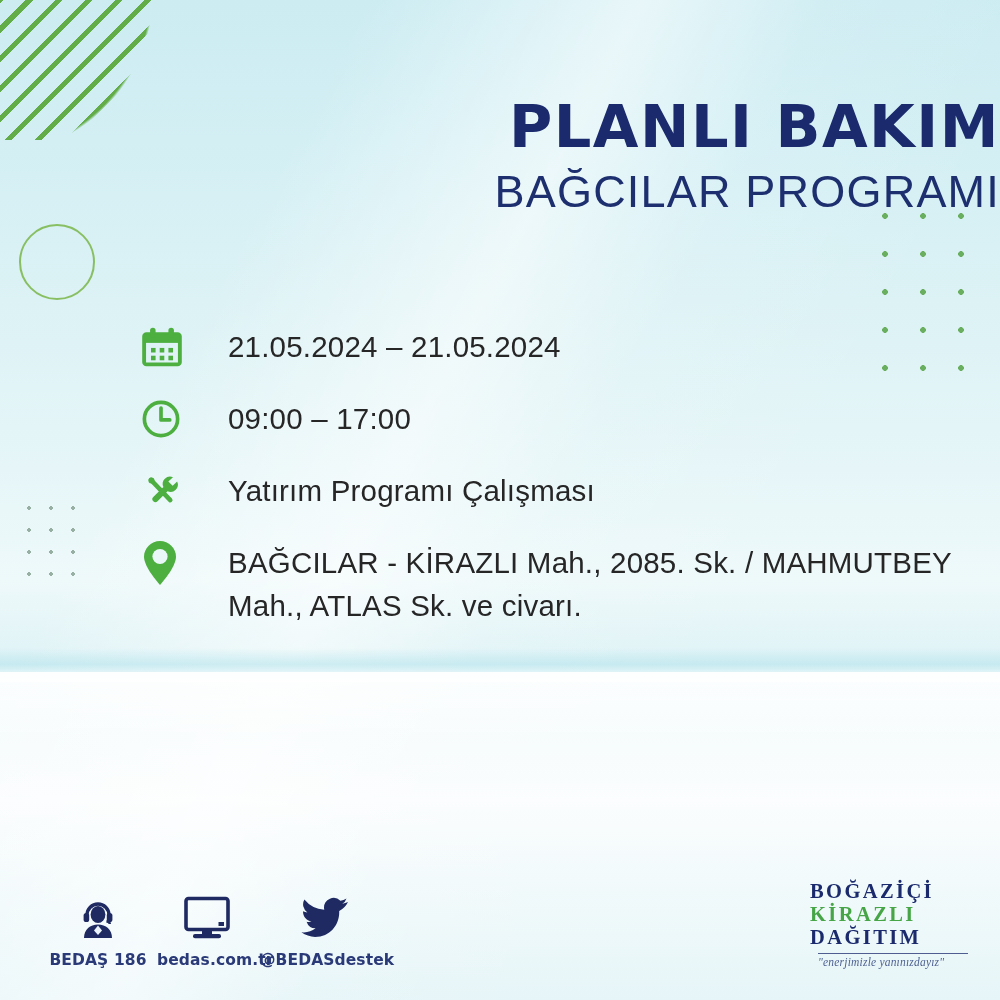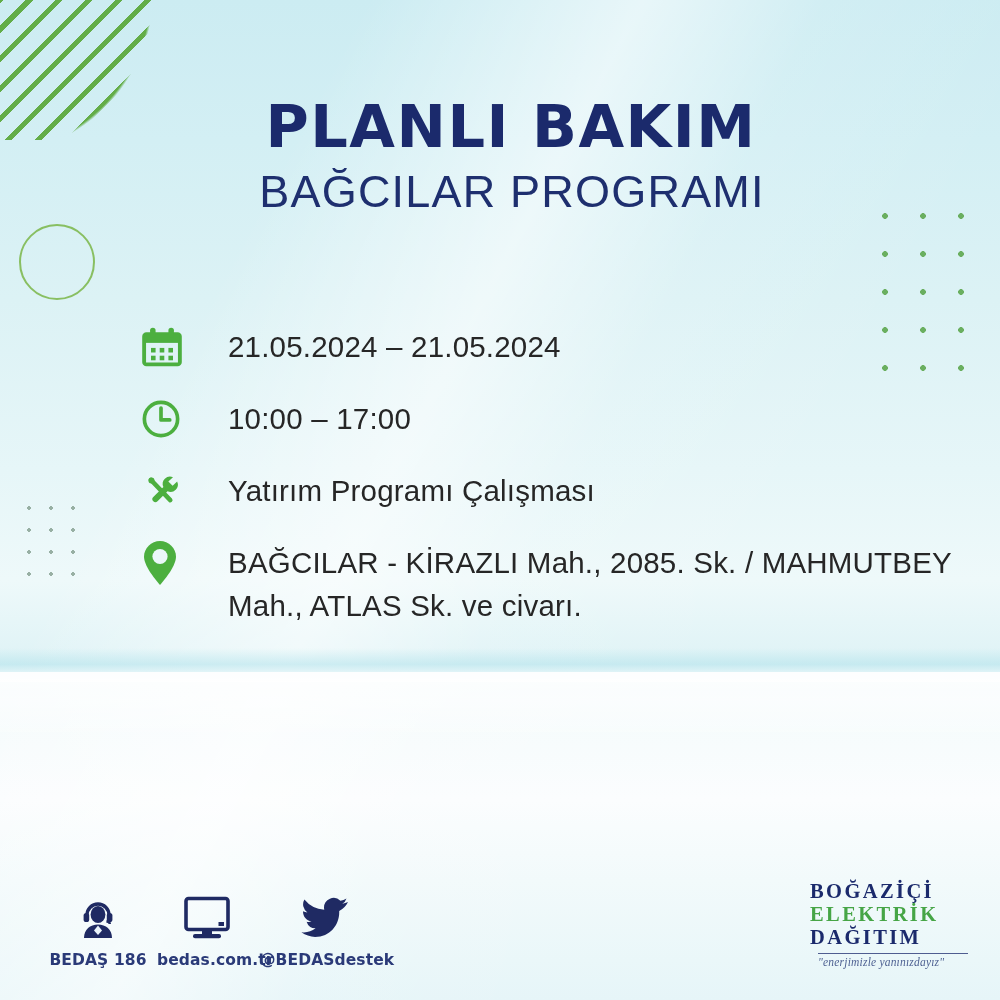--- a/index.html
+++ b/index.html
@@ -95,21 +95,21 @@
     background-image: radial-gradient(#8fa89a 1.6px, rgba(0,0,0,0) 2.1px);
     background-size: 22px 22px;
     opacity: .9;
   }
 
   
   .title-block {
     position: absolute;
     left: 0; top: 96px;
     width: 1000px;
-    text-align: center;
+    text-align: right;
   }
   .title-main {
     font-family: "DejaVu Sans", sans-serif;
     font-weight: 700;
     font-size: 59px;
     letter-spacing: 1.5px;
     color: #1b2a6c;
     line-height: 1.05;
     padding-left: 22px;
   }
@@ -254,21 +254,21 @@
       <span class="txt">21.05.2024 – 21.05.2024</span>
     </div>
 
     <div class="row">
       <span class="ico">
         <svg width="42" height="42" viewBox="0 0 48 48" aria-hidden="true">
           <circle cx="24" cy="24" r="19" fill="none" stroke="#4caf3f" stroke-width="4.2"></circle>
           <path d="M24 11.5 V25 H34" fill="none" stroke="#4caf3f" stroke-width="4.2" stroke-linecap="round" stroke-linejoin="round"></path>
         </svg>
       </span>
-      <span class="txt">10:00 – 17:00</span>
+      <span class="txt">09:00 – 17:00</span>
     </div>
 
     <div class="row">
       <span class="ico">
         <svg width="44" height="44" viewBox="0 0 48 48" aria-hidden="true">
           <g stroke="#4caf3f" stroke-width="5" stroke-linecap="round" fill="none">
             <path d="M12 12 L33 34"></path>
           </g>
           <path d="M36 9 a8 8 0 0 0 -10.5 10.6 L14.5 30.6 a3.2 3.2 0 1 0 4.6 4.6 L30 24.3 A8 8 0 0 0 40.5 13.6 L35.6 18.4 30.9 13.7 Z" fill="#4caf3f"></path>
           <circle cx="12.5" cy="12.5" r="3.3" fill="#4caf3f"></circle>
@@ -324,19 +324,19 @@
           <path d="M48 6.1 c-1.8 0.8 -3.7 1.35 -5.7 1.6 a9.6 9.6 0 0 0 4.2 -5.3 a19.3 19.3 0 0 1 -6.1 2.35 A9.6 9.6 0 0 0 24 11.5 c0 0.75 0.08 1.5 0.25 2.2 A27.3 27.3 0 0 1 4.4 3.6 a9.6 9.6 0 0 0 3 12.8 c-1.6 -0.05 -3.1 -0.5 -4.4 -1.2 c0 5.6 3.4 9.3 8.5 10.3 c-1.6 0.45 -3.3 0.5 -4.9 0.2 a9.6 9.6 0 0 0 9 6.65 a19.3 19.3 0 0 1 -14.2 3.95 A27.3 27.3 0 0 0 15.1 41 C30.4 41 39.8 28.3 39.2 15.1 A19.6 19.6 0 0 0 48 6.1 Z" fill="#1f2a63"></path>
         </svg>
       </span>
       <div class="flabel">@BEDASdestek</div>
     </div>
 
   </div>
 
   <div class="brand">
     <div class="brand-line brand-1">BOĞAZİÇİ</div>
-    <div class="brand-line brand-2">ELEKTRİK</div>
+    <div class="brand-line brand-2">KİRAZLI</div>
     <div class="brand-line brand-3">DAĞITIM</div>
     <div class="brand-rule"></div>
     <div class="brand-tag">"enerjimizle yanınızdayız"</div>
   </div>
 
 </div>
 
 </body></html>

